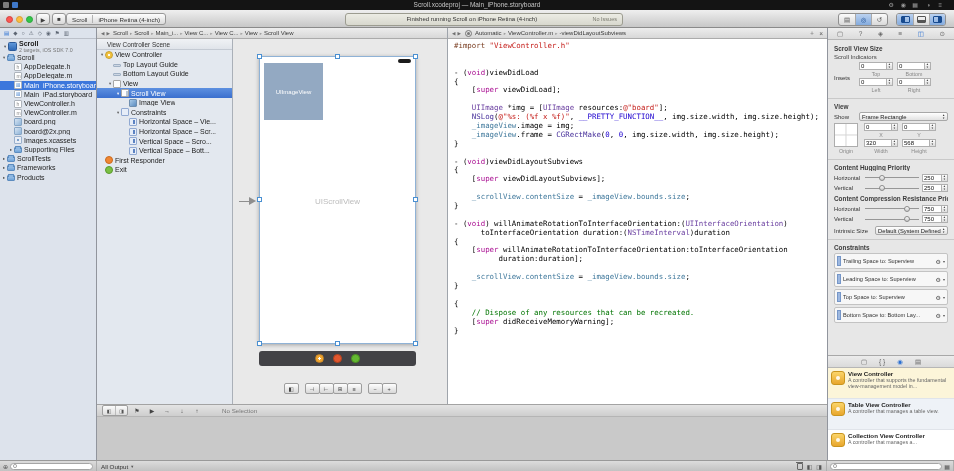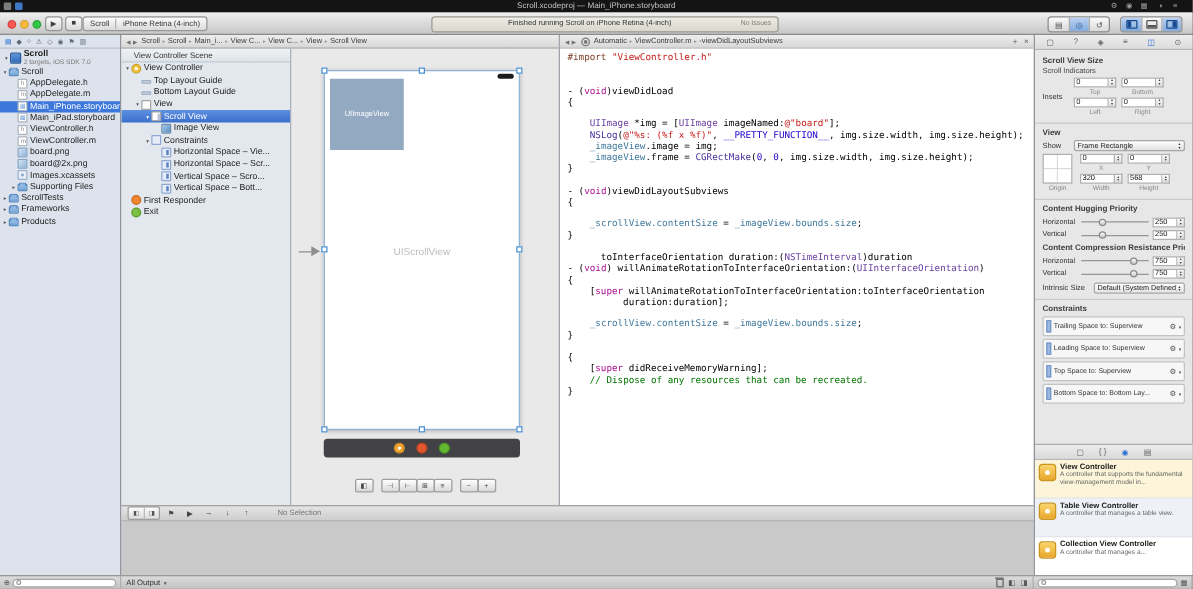--- a/index.html
+++ b/index.html
@@ -480,45 +480,47 @@
       <span style="margin-left:auto"></span>
       <span class="edbtn">＋</span>
       <span class="edbtn">×</span>
     </div>
     <div id="code-area">
         <div class="cl"><span class="c-pp">#import </span><span class="c-s">"ViewController.h"</span></div>
         <div class="cl"> </div>
         <div class="cl"> </div>
         <div class="cl"><span class="c-p">- (</span><span class="c-k">void</span><span class="c-p">)viewDidLoad</span></div>
         <div class="cl"><span class="c-p">{</span></div>
-        <div class="cl"> </div>
-        <div class="cl"><span class="c-p">    </span><span class="c-t">UIImage</span><span class="c-p"> *img = [</span><span class="c-t">UIImage</span><span class="c-p"> imageNamed:</span><span class="c-s">@"board"</span><span class="c-p">];</span></div>
+        <div class="cl"><span class="c-p">    [</span><span class="c-k">super</span><span class="c-p"> viewDidLoad];</span></div>
+        <div class="cl"> </div>
+        <div class="cl"><span class="c-p">    </span><span class="c-t">UIImage</span><span class="c-p"> *img = [</span><span class="c-t">UIImage</span><span class="c-p"> resources:</span><span class="c-s">@"board"</span><span class="c-p">];</span></div>
         <div class="cl"><span class="c-p">    </span><span class="c-f">NSLog</span><span class="c-p">(</span><span class="c-s">@"%s: (%f x %f)"</span><span class="c-p">, </span><span class="c-m">__PRETTY_FUNCTION__</span><span class="c-p">, img.size.width, img.size.height);</span></div>
         <div class="cl"><span class="c-p">    </span><span class="c-v">_imageView</span><span class="c-p">.image = img;</span></div>
         <div class="cl"><span class="c-p">    </span><span class="c-v">_imageView</span><span class="c-p">.frame = </span><span class="c-f">CGRectMake</span><span class="c-p">(</span><span class="c-n">0</span><span class="c-p">, </span><span class="c-n">0</span><span class="c-p">, img.size.width, img.size.height);</span></div>
         <div class="cl"><span class="c-p">}</span></div>
         <div class="cl"> </div>
         <div class="cl"><span class="c-p">- (</span><span class="c-k">void</span><span class="c-p">)viewDidLayoutSubviews</span></div>
         <div class="cl"><span class="c-p">{</span></div>
+        <div class="cl"><span class="c-p">    [</span><span class="c-k">super</span><span class="c-p"> viewDidLayoutSubviews];</span></div>
         <div class="cl"> </div>
         <div class="cl"><span class="c-p">    </span><span class="c-v">_scrollView.contentSize</span><span class="c-p"> = </span><span class="c-v">_imageView.bounds.size</span><span class="c-p">;</span></div>
         <div class="cl"><span class="c-p">}</span></div>
         <div class="cl"> </div>
+        <div class="cl"><span class="c-p">- (</span><span class="c-k">void</span><span class="c-p">) willAnimateRotationToInterfaceOrientation:(</span><span class="c-t">UIInterfaceOrientation</span><span class="c-p">)</span></div>
         <div class="cl"><span class="c-p">      toInterfaceOrientation duration:(</span><span class="c-t">NSTimeInterval</span><span class="c-p">)duration</span></div>
-        <div class="cl"><span class="c-p">- (</span><span class="c-k">void</span><span class="c-p">) willAnimateRotationToInterfaceOrientation:(</span><span class="c-t">UIInterfaceOrientation</span><span class="c-p">)</span></div>
         <div class="cl"><span class="c-p">{</span></div>
         <div class="cl"><span class="c-p">    [</span><span class="c-k">super</span><span class="c-p"> willAnimateRotationToInterfaceOrientation:toInterfaceOrientation</span></div>
         <div class="cl"><span class="c-p">          duration:duration];</span></div>
         <div class="cl"> </div>
         <div class="cl"><span class="c-p">    </span><span class="c-v">_scrollView.contentSize</span><span class="c-p"> = </span><span class="c-v">_imageView.bounds.size</span><span class="c-p">;</span></div>
         <div class="cl"><span class="c-p">}</span></div>
         <div class="cl"> </div>
         <div class="cl"><span class="c-p">{</span></div>
+        <div class="cl"><span class="c-p">    </span><span class="c-c">// Dispose of any resources that can be recreated.</span></div>
         <div class="cl"><span class="c-p">    [</span><span class="c-k">super</span><span class="c-p"> didReceiveMemoryWarning];</span></div>
-        <div class="cl"><span class="c-p">    </span><span class="c-c">// Dispose of any resources that can be recreated.</span></div>
         <div class="cl"><span class="c-p">}</span></div>
         <div class="cl"> </div>
       </div>
   </div>
 
   <div id="utilities">
     <div id="insp-tabs">
       <span class="itab">▢</span>
       <span class="itab">?</span>
       <span class="itab">◈</span>

